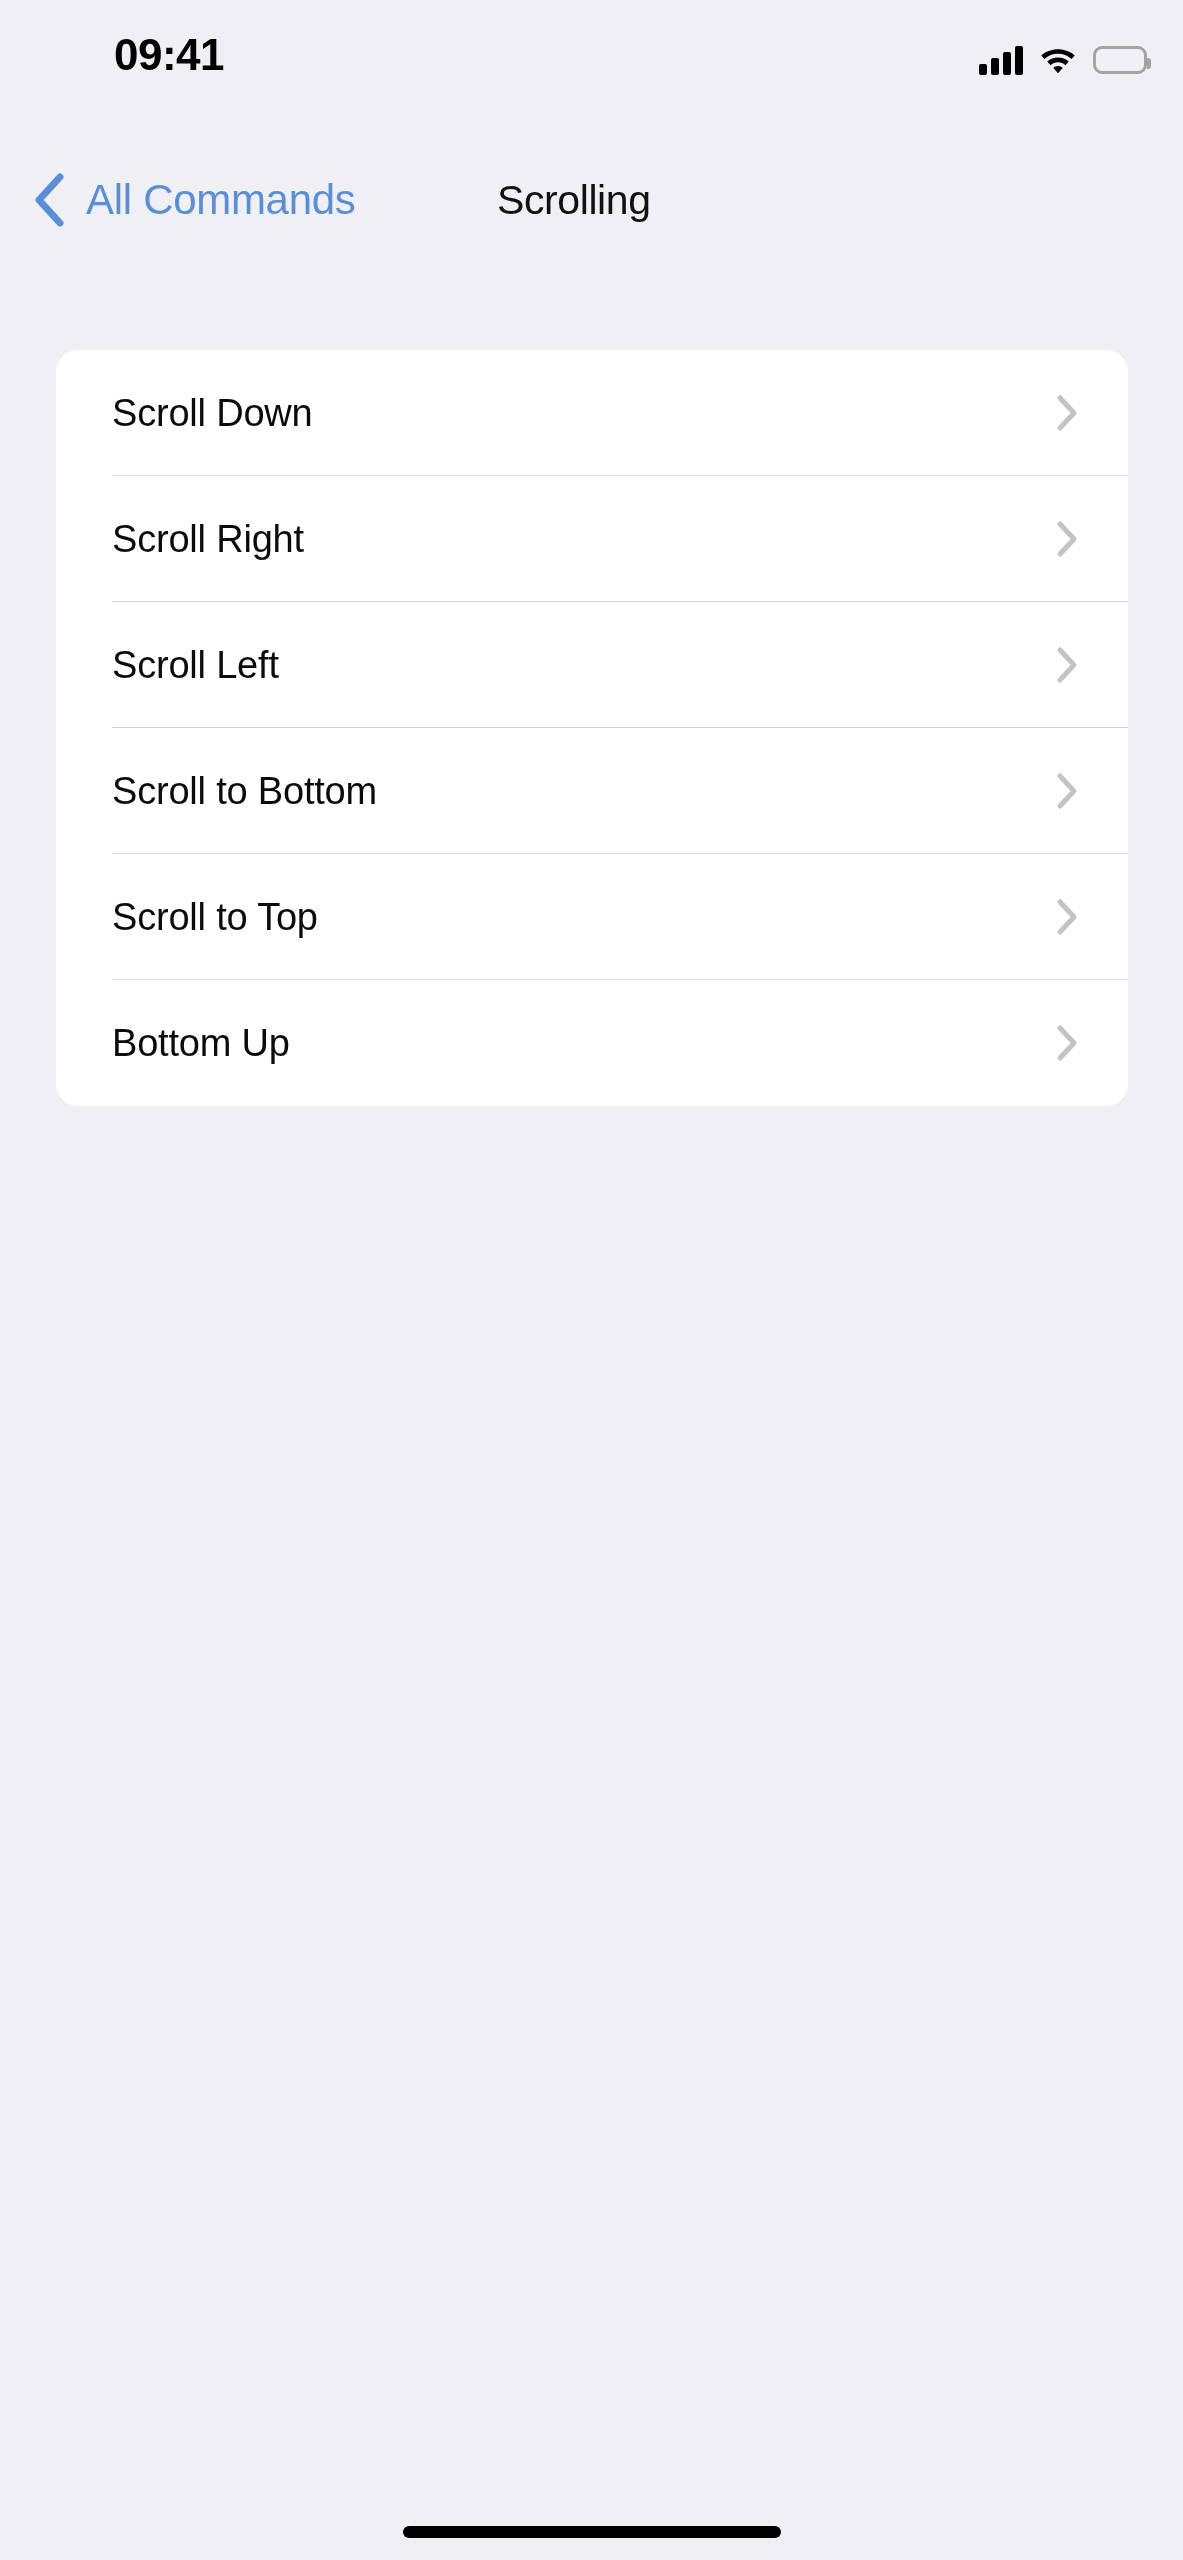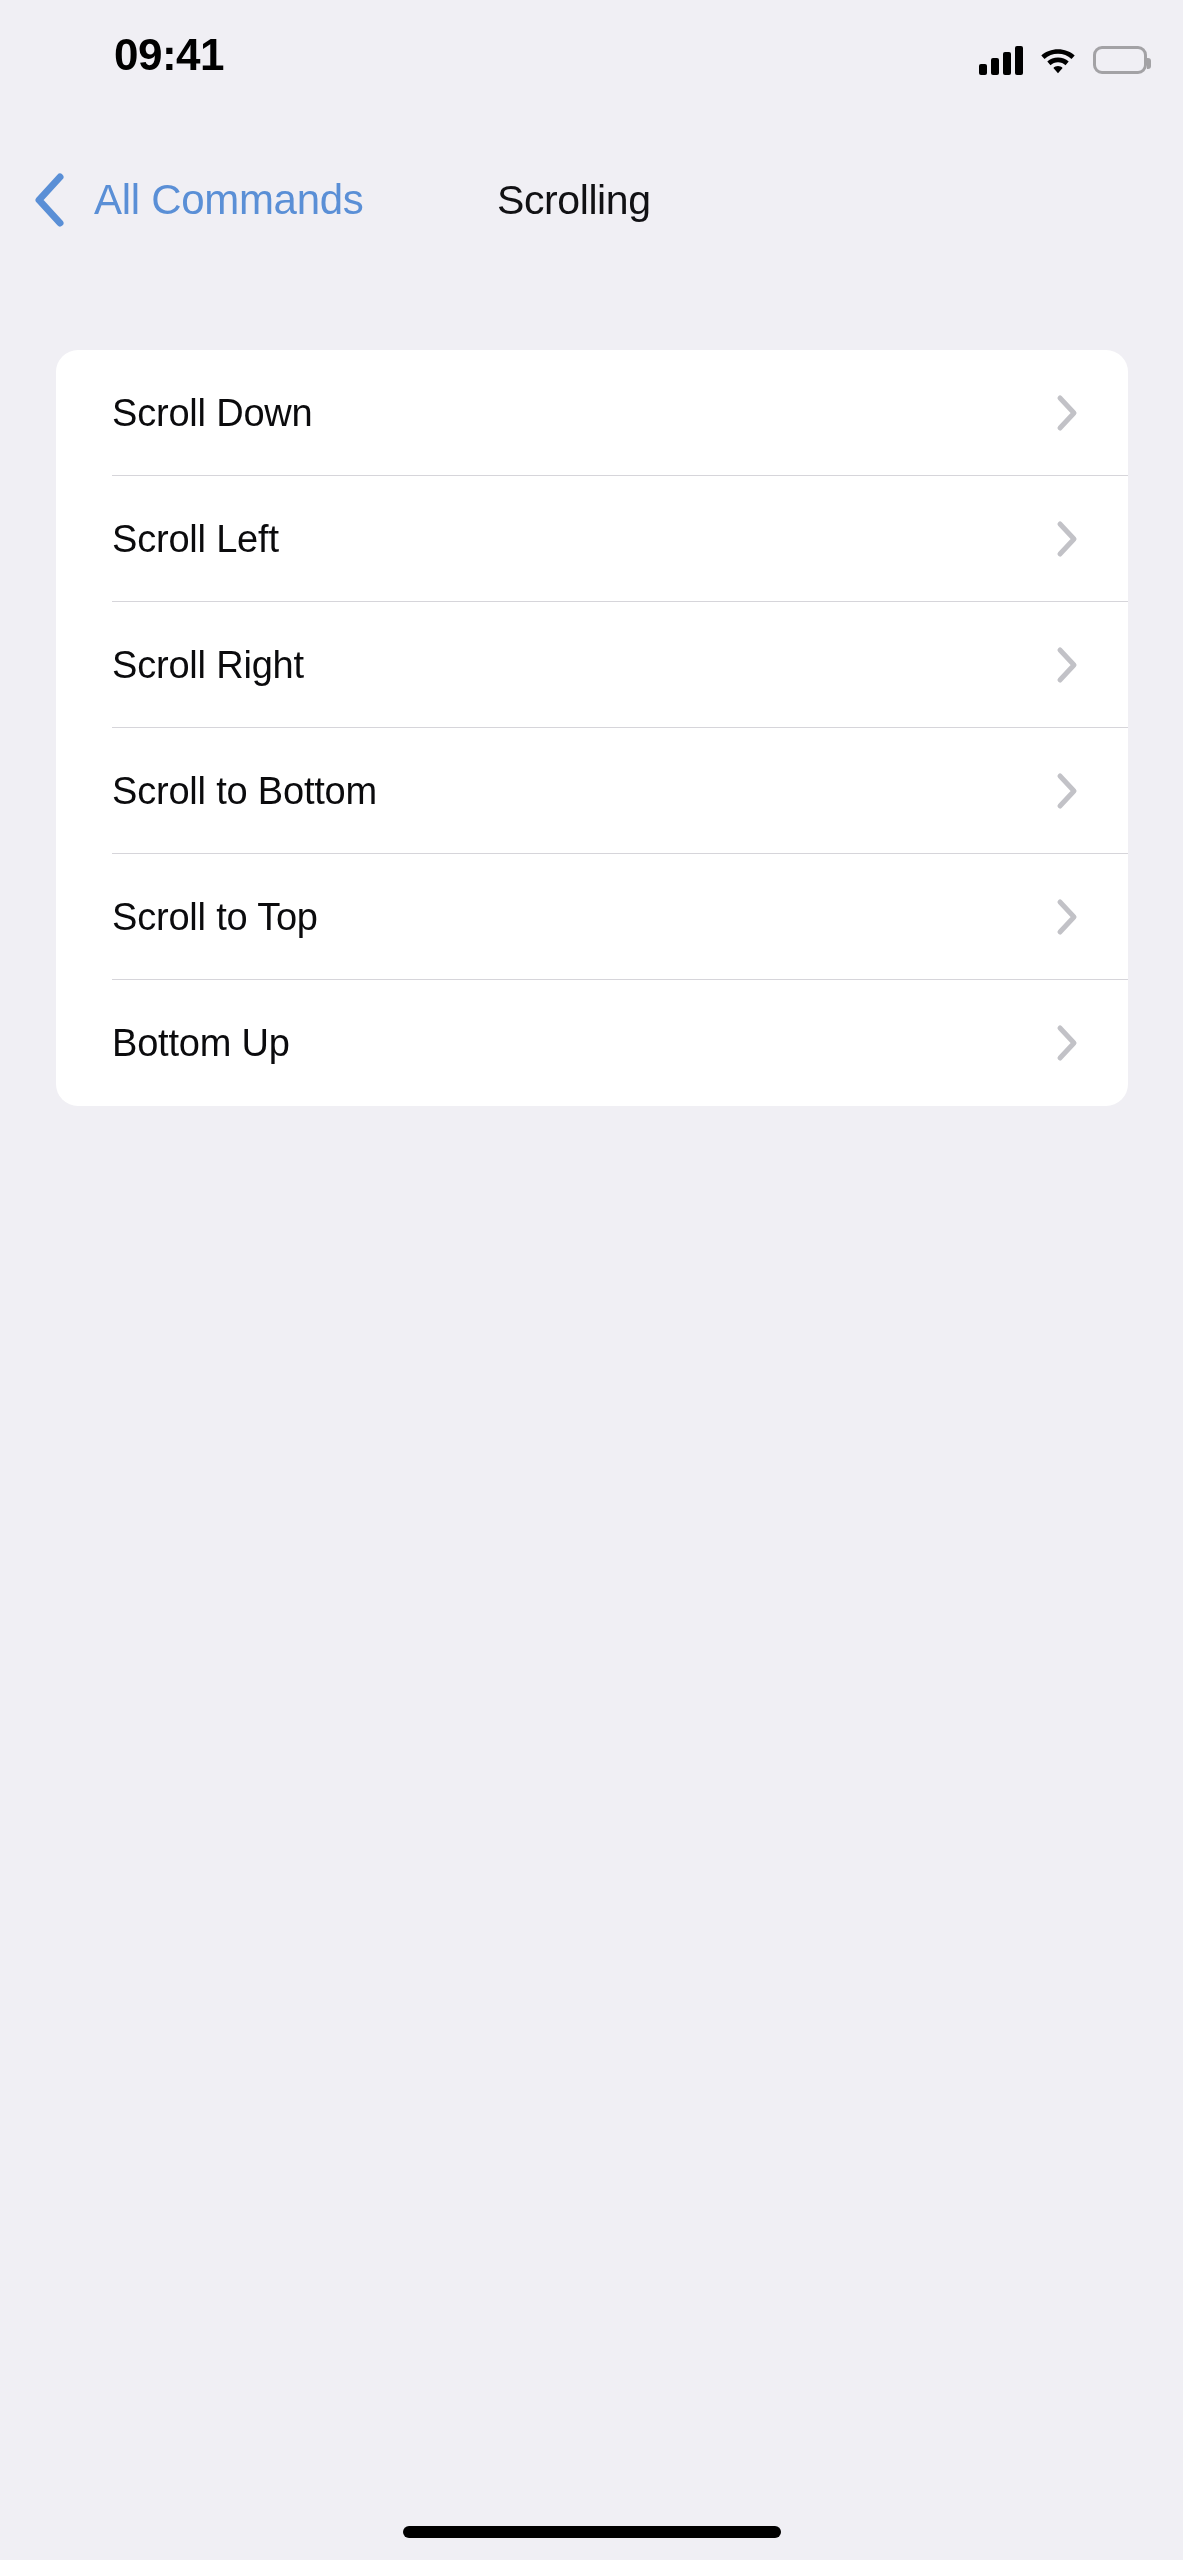--- a/index.html
+++ b/index.html
@@ -84,21 +84,21 @@
     position:absolute;
     top:155px; left:0;
     width:1183px; height:90px;
   }
   .back-button {
     position:absolute;
     left:32px; top:0;
     height:90px;
     display:flex;
     align-items:center;
-    gap:28px;
+    gap:20px;
     cursor:pointer;
   }
   .back-chevron { width:34px; height:56px; display:block; }
   .back-label {
     font-size:42px;
     color:#5a8fd6;
     letter-spacing:-0.3px;
     line-height:50px;
     white-space:nowrap;
   }
@@ -212,40 +212,40 @@
       <span class="row-label">Scroll Down</span>
       <span>
         <svg class="row-chevron" viewBox="0 0 22 38" xmlns="http://www.w3.org/2000/svg">
           <polyline points="4,4 18,19 4,34" fill="none" stroke="#c2c2c7" stroke-width="5" stroke-linecap="round" stroke-linejoin="round"></polyline>
         </svg>
       </span>
       <span class="row-sep"></span>
     </div>
 
     <div class="list-row">
+      <span class="row-label">Scroll Right</span>
+      <span>
+        <svg class="row-chevron" viewBox="0 0 22 38" xmlns="http://www.w3.org/2000/svg">
+          <polyline points="4,4 18,19 4,34" fill="none" stroke="#c2c2c7" stroke-width="5" stroke-linecap="round" stroke-linejoin="round"></polyline>
+        </svg>
+      </span>
+      <span class="row-sep"></span>
+    </div>
+
+    <div class="list-row">
       <span class="row-label">Scroll Left</span>
       <span>
         <svg class="row-chevron" viewBox="0 0 22 38" xmlns="http://www.w3.org/2000/svg">
           <polyline points="4,4 18,19 4,34" fill="none" stroke="#c2c2c7" stroke-width="5" stroke-linecap="round" stroke-linejoin="round"></polyline>
         </svg>
       </span>
       <span class="row-sep"></span>
     </div>
 
     <div class="list-row">
-      <span class="row-label">Scroll Right</span>
-      <span>
-        <svg class="row-chevron" viewBox="0 0 22 38" xmlns="http://www.w3.org/2000/svg">
-          <polyline points="4,4 18,19 4,34" fill="none" stroke="#c2c2c7" stroke-width="5" stroke-linecap="round" stroke-linejoin="round"></polyline>
-        </svg>
-      </span>
-      <span class="row-sep"></span>
-    </div>
-
-    <div class="list-row">
       <span class="row-label">Scroll to Bottom</span>
       <span>
         <svg class="row-chevron" viewBox="0 0 22 38" xmlns="http://www.w3.org/2000/svg">
           <polyline points="4,4 18,19 4,34" fill="none" stroke="#c2c2c7" stroke-width="5" stroke-linecap="round" stroke-linejoin="round"></polyline>
         </svg>
       </span>
       <span class="row-sep"></span>
     </div>
 
     <div class="list-row">

